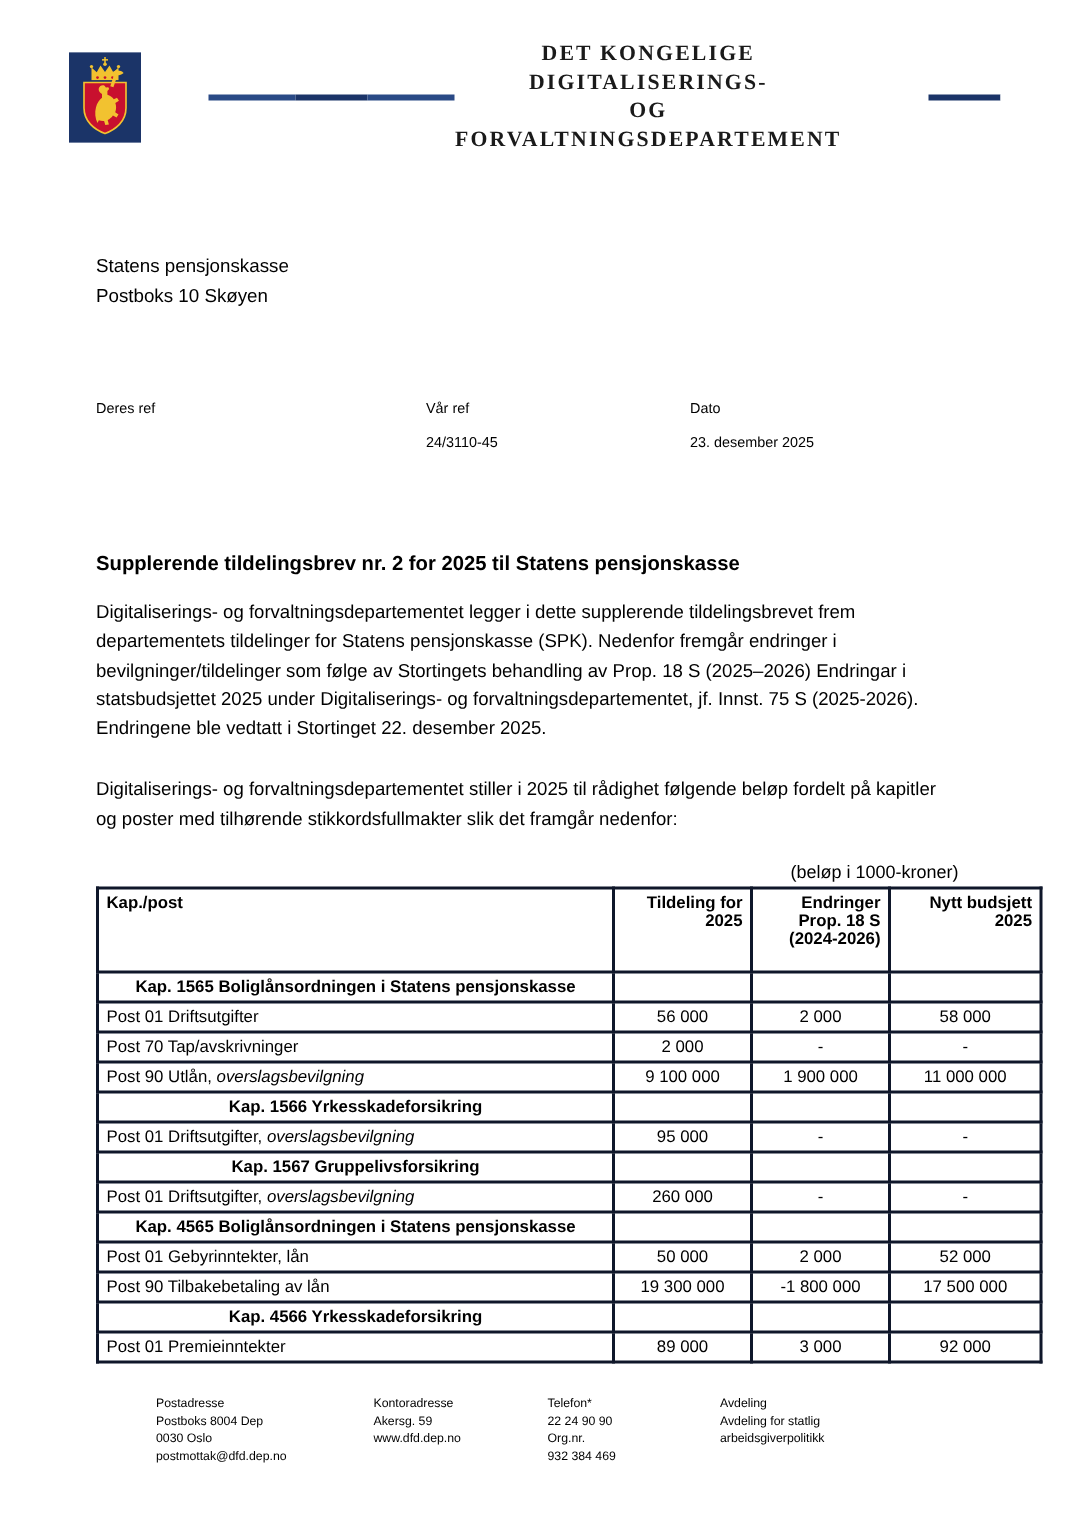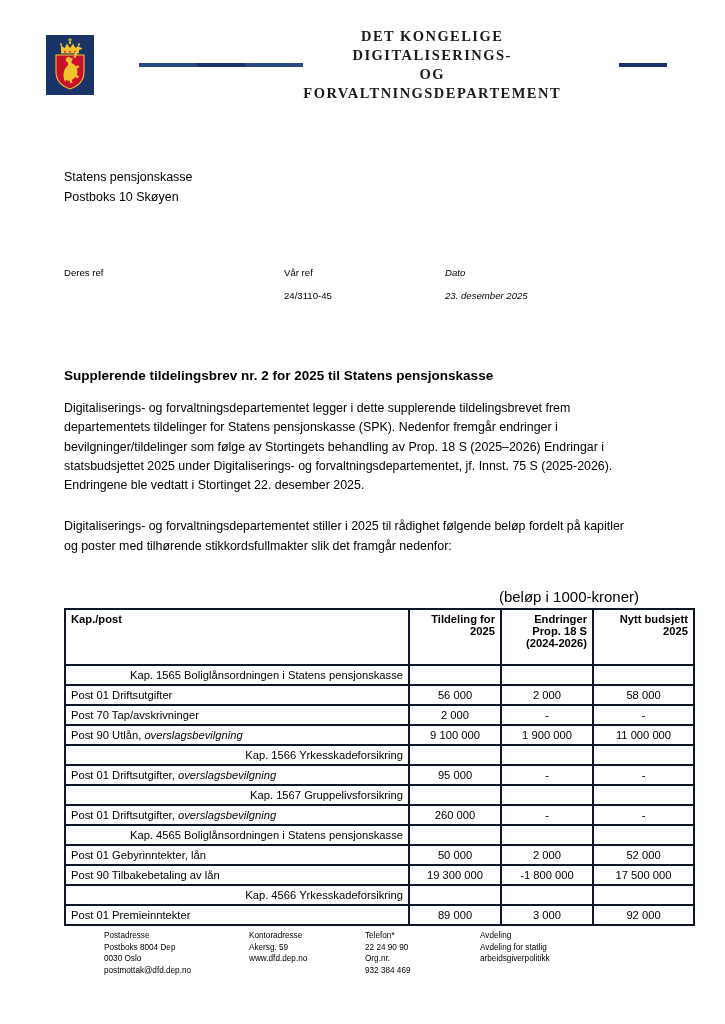--- a/index.html
+++ b/index.html
@@ -87,42 +87,42 @@
 
   .refrow {
     margin-top: 60px;
     position: relative;
     height: 42px;
     font-size: 9.6px;
   }
   .refcol { position: absolute; top: 0; }
   .refcol.c1 { left: 0; }
   .refcol.c2 { left: 220px; }
-  .refcol.c3 { left: 381px; font-style: italic; }
+  .refcol.c3 { left: 396px; }
   .ref-label { line-height: 1.3; }
   .ref-value { margin-top: 11px; line-height: 1.3; }
 
   h1.doc-title {
     margin: 58px 0 0 0;
     font-size: 13.5px;
     font-weight: bold;
     line-height: 1.35;
   }
   p.para {
     margin: 14px 0 0 0;
     font-size: 12.4px;
     line-height: 1.55;
     text-align: left;
   }
   p.para.second { margin-top: 22px; }
 
   
   .table-note {
-    margin-top: 32px;
-    font-size: 15px;
+    margin-top: 18px;
+    font-size: 12px;
     text-align: right;
     padding-right: 1px;
   }
   table.budget {
     margin-top: 3px;
     border-collapse: collapse;
     width: 537px;
     font-size: 11.2px;
     table-layout: fixed;
   }
@@ -138,22 +138,22 @@
     vertical-align: top;
   }
   table.budget thead th.c-label { text-align: left; }
   table.budget thead th.c-num { text-align: right; }
   .col-label { width: 344px; }
   .col-a { width: 92px; }
   .col-b { width: 92px; }
   .col-c { width: 101px; }
 
   tr.section-row td {
-    font-weight: normal;
-    text-align: right;
+    font-weight: bold;
+    text-align: center;
   }
   tr.data-row td.lbl { text-align: left; }
   tr.data-row td.num { text-align: center; }
   td em { font-style: italic; }
 
   
   .footer {
     position: absolute;
     left: 104px;
     right: 44px;

